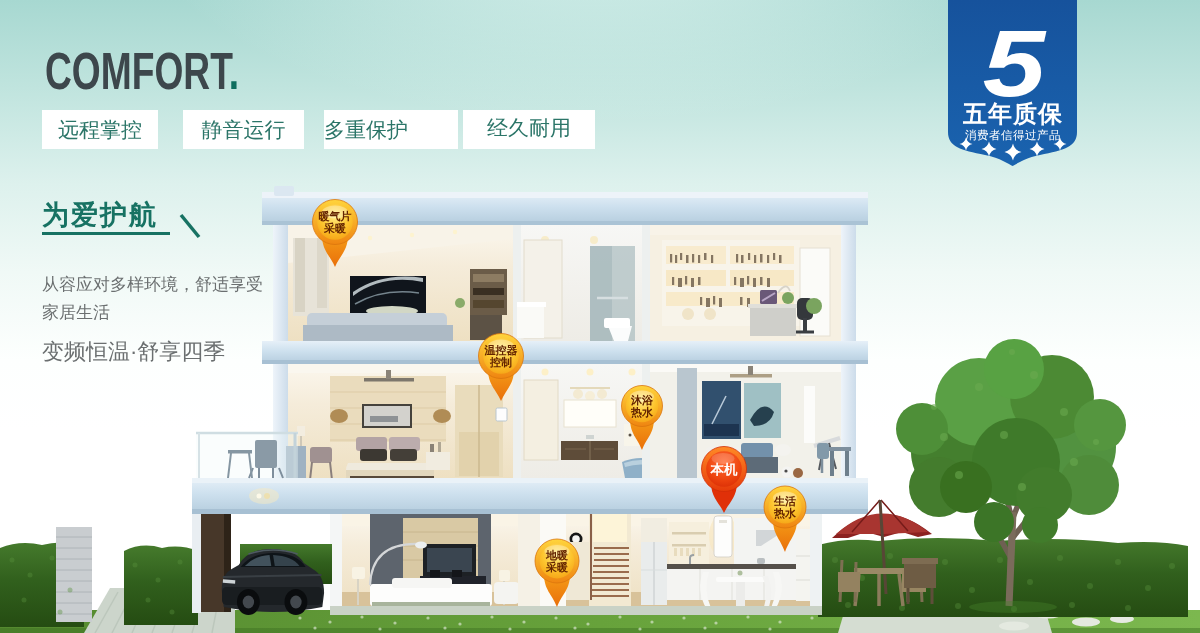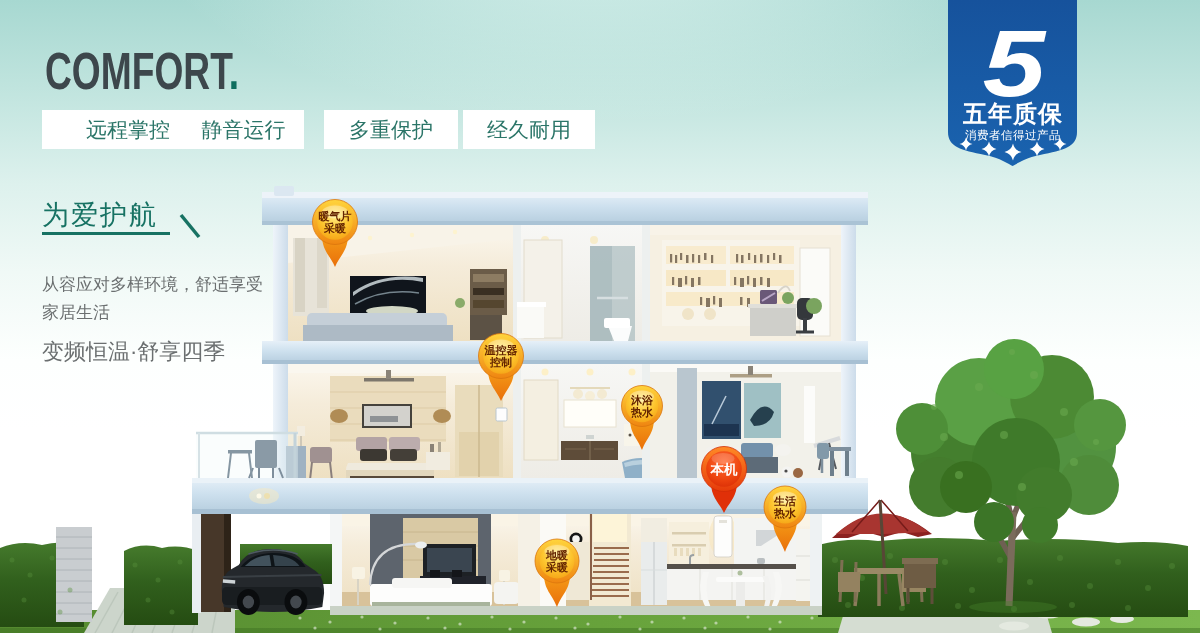--- a/index.html
+++ b/index.html
@@ -725,29 +725,29 @@
     <circle r="17.4" fill="url(#pinIn)"></circle>
     <ellipse cx="0" cy="-10" rx="12.5" ry="6" fill="#ffffff" opacity=".3"></ellipse>
     <text y="-2" text-anchor="middle" font-size="11" font-weight="bold" fill="#632300">地暖</text>
     <text y="10" text-anchor="middle" font-size="11" font-weight="bold" fill="#632300">采暖</text>
   </g>
 </g>
 </svg>
 
 <div class="abs" style="left:45px;top:41px;font-size:52px;font-weight:bold;letter-spacing:0;color:#3d474c;transform:scaleX(.715);transform-origin:left top;">COMFORT<span style="color:#0e6e5e;">.</span></div>
 
-<div class="abs" style="left:42px;top:110px;width:116px;height:39px;background:#fff;color:#2b7568;font-size:21px;line-height:39px;text-align:center;padding-left:28px;">远程掌控</div>
+<div class="abs" style="left:42px;top:110px;width:116px;height:39px;background:#fff;color:#2b7568;font-size:21px;line-height:39px;text-align:center;">远程掌控</div>
 
 <div class="abs" style="left:183px;top:110px;width:121px;height:39px;background:#fff;color:#2b7568;font-size:21px;line-height:39px;text-align:center;">静音运行</div>
 
-<div class="abs" style="left:324px;top:110px;width:134px;height:39px;background:#fff;color:#2b7568;font-size:21px;line-height:39px;text-align:center;">多重保护</div>
-
-<div class="abs" style="left:463px;top:110px;width:132px;height:39px;background:#fff;color:#2b7568;font-size:21px;line-height:39px;text-align:center;">经久耐用</div>
-
-<div class="abs" style="left:42px;top:197px;font-size:27px;font-weight:normal;color:#177263;letter-spacing:2px;">为爱护航</div>
+<div class="abs" style="left:324px;top:110px;width:134px;height:39px;background:#fff;color:#2b7568;font-size:21px;line-height:39px;">多重保护</div>
+
+<div class="abs" style="left:463px;top:110px;width:132px;height:39px;background:#fff;color:#2b7568;font-size:21px;line-height:39px;text-align:center;font-family:Liberation Mono, monospace;">经久耐用</div>
+
+<div class="abs" style="left:42px;top:197px;font-size:27px;font-weight:bold;color:#177263;letter-spacing:2px;">为爱护航</div>
 
 <div class="abs" style="left:42px;top:232px;width:128px;height:3px;background:#177263;"></div>
 
 <svg class="abs" style="left:178px;top:213px" width="26" height="26">
       <path d="M3,2 L21,24" stroke="#177263" stroke-width="3.5" fill="none"></path>
     </svg>
 
 <div class="abs" style="left:42px;top:241px;width:250px;font-size:17px;line-height:28px;color:#6b6f70;margin-top:30px;">从容应对多样环境，舒适享受<br>家居生活</div>
 
 <div class="abs" style="left:42px;top:337px;font-size:22px;color:#6b6f70;">变频恒温·舒享四季</div>

